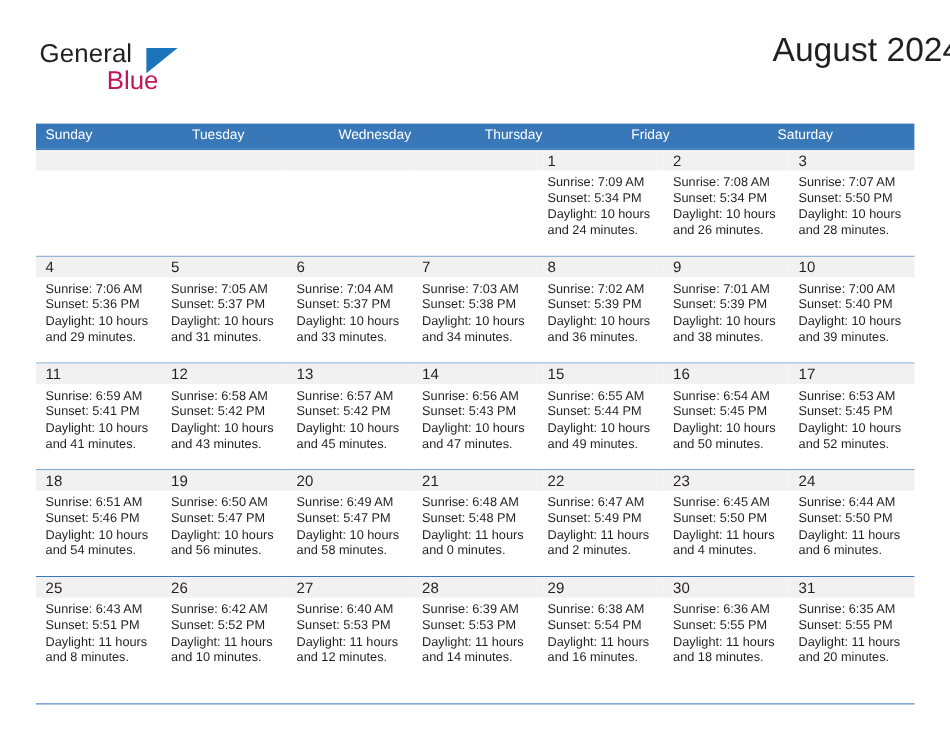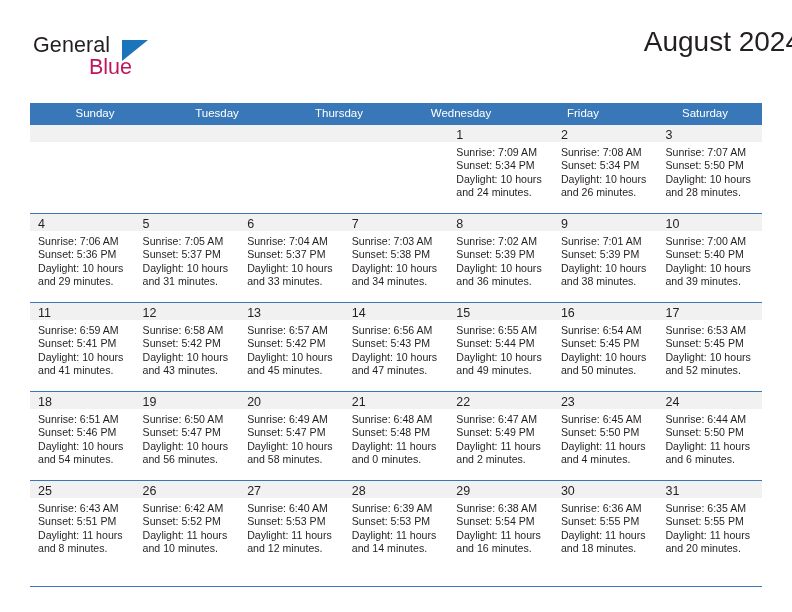--- a/index.html
+++ b/index.html
@@ -89,21 +89,20 @@
   .calendar {
     position: absolute;
     left: 30px;
     top: 103px;
     width: 732px;
   }
   .dow-row {
     display: flex;
     background: #3878b8;
     height: 21px;
-    text-align: center;
   }
   .dow {
     flex: 1 1 0;
     color: #ffffff;
     font-size: 11.5px;
     line-height: 21px;
     padding-left: 8px;
     box-sizing: border-box;
     white-space: nowrap;
   }
@@ -160,22 +159,22 @@
       <span class="logo-tri"></span>
       <span class="logo-blue">Blue</span>
     </div>
     <div class="title">August 2024</div>
   </div>
 
   <div class="calendar">
     <div class="dow-row">
       <div class="dow">Sunday</div>
       <div class="dow">Tuesday</div>
+      <div class="dow">Wednesday</div>
       <div class="dow">Thursday</div>
-      <div class="dow">Wednesday</div>
       <div class="dow">Friday</div>
       <div class="dow">Saturday</div>
     </div>
 
     <div id="weeks-container">
         <div class="week">
           <div class="cell empty">
             <div class="daynum-band"><span class="daynum"></span></div>
           </div>
           <div class="cell empty">

